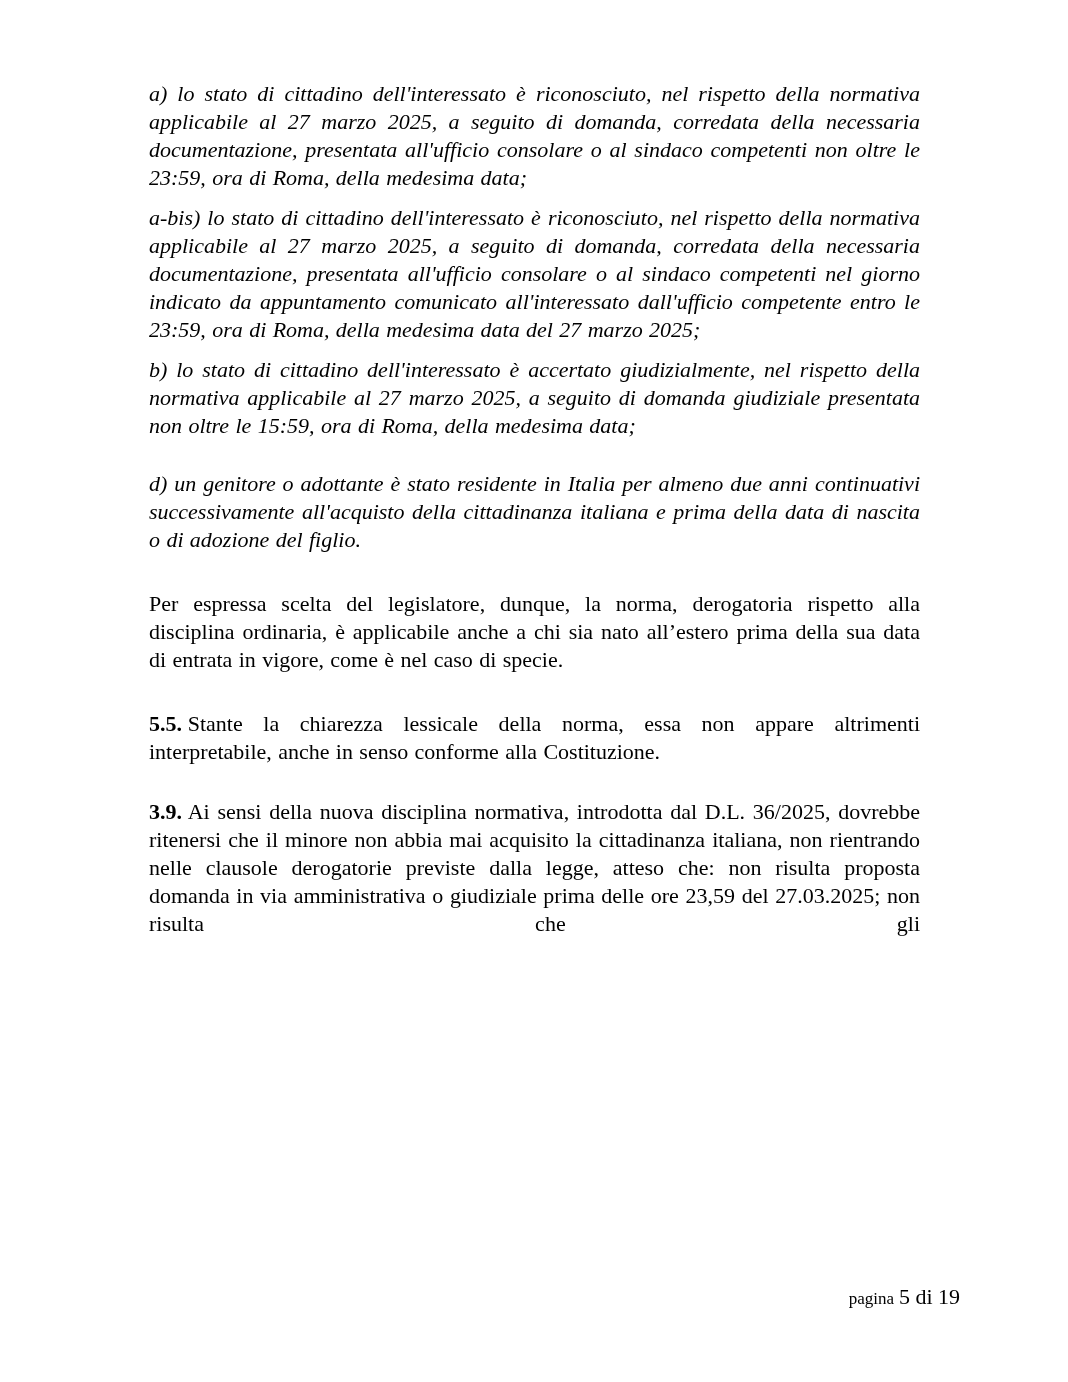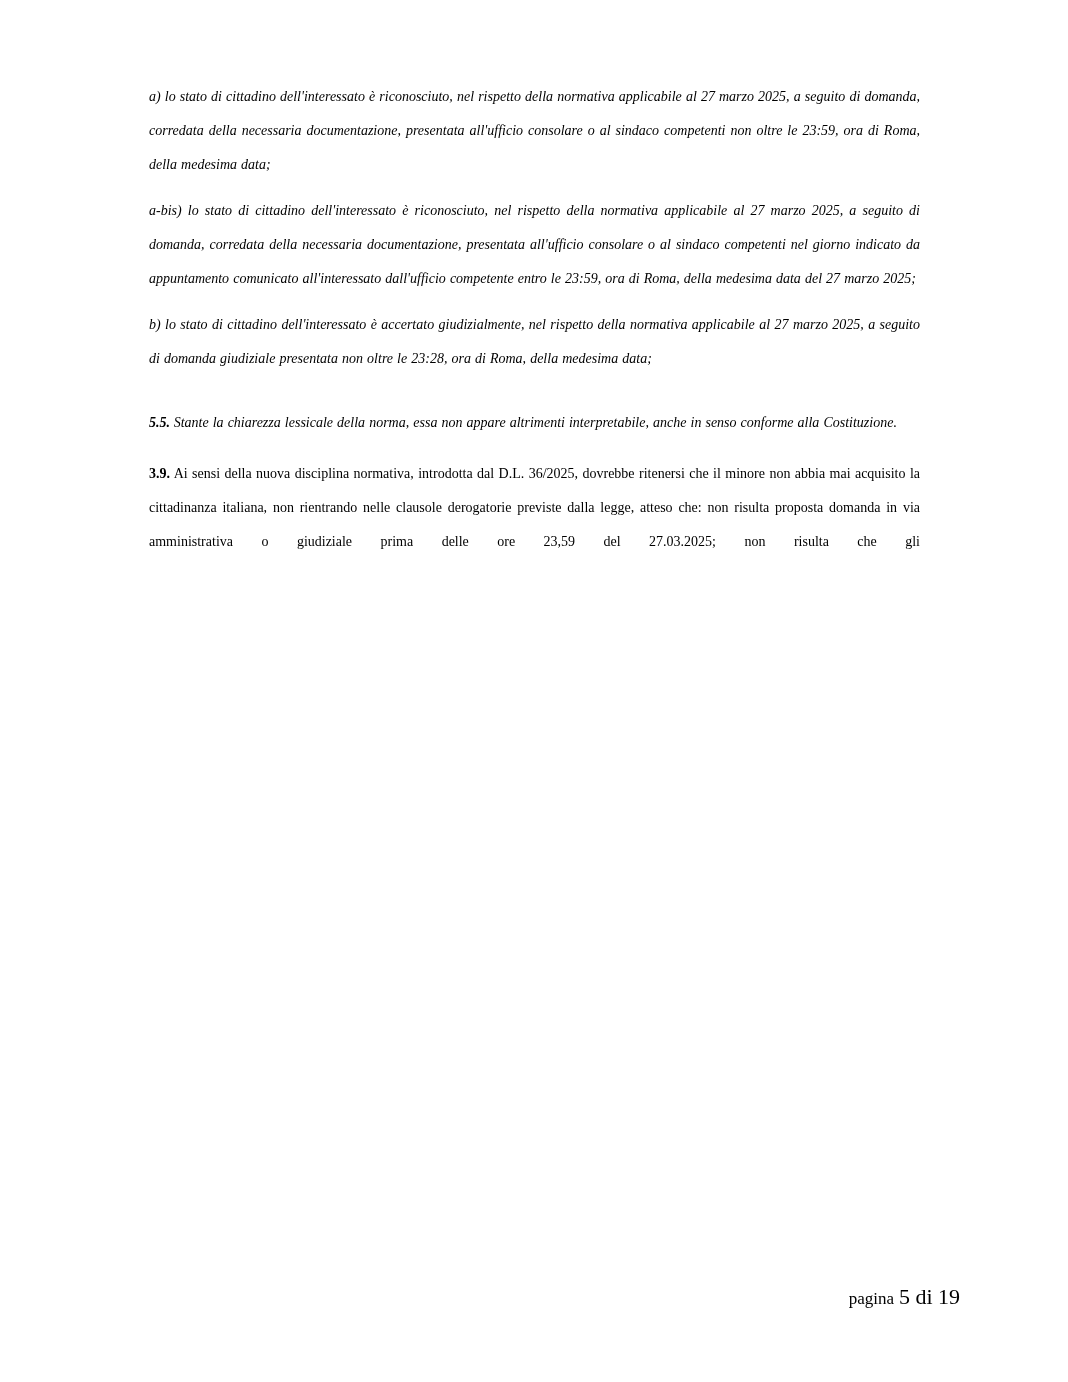--- a/index.html
+++ b/index.html
@@ -16,30 +16,30 @@
     overflow: hidden;
   }
   .page {
     position: absolute;
     left: 149px;
     top: 80px;
     width: 771px;
   }
   .para {
     margin: 0;
-    font-size: 14px;
-    line-height: 34px;
+    font-size: 22px;
+    line-height: 28px;
     text-align: justify;
     word-spacing: 0.04em;
   }
   .italic { font-style: italic; }
   .gap-12 { margin-bottom: 12px; }
   .gap-30 { margin-bottom: 30px; }
   .gap-36 { margin-bottom: 36px; }
-  .gap-32 { margin-bottom: 17px; font-style: italic; }
+  .gap-32 { margin-bottom: 32px; }
   .justify-last { text-align-last: justify; }
   .lead {
     font-weight: bold;
     margin-right: 0.26em;
   }
   .footer {
     position: absolute;
     right: 108px;
     top: 1282px;
     font-size: 17px;
@@ -53,24 +53,26 @@
 </style>
 </head>
 <body>
 
 <div class="page">
 
   <p class="para italic gap-12">a) lo stato di cittadino dell'interessato è riconosciuto, nel rispetto della normativa applicabile al 27 marzo 2025, a seguito di domanda, corredata della necessaria documentazione, presentata all'ufficio consolare o al sindaco competenti non oltre le 23:59, ora di Roma, della medesima data;</p>
 
   <p class="para italic gap-12">a-bis) lo stato di cittadino dell'interessato è riconosciuto, nel rispetto della normativa applicabile al 27 marzo 2025, a seguito di domanda, corredata della necessaria documentazione, presentata all'ufficio consolare o al sindaco competenti nel giorno indicato da appuntamento comunicato all'interessato dall'ufficio competente entro le 23:59, ora di Roma, della medesima data del 27 marzo 2025;</p>
 
-  <p class="para italic gap-30">b) lo stato di cittadino dell'interessato è accertato giudizialmente, nel rispetto della normativa applicabile al 27 marzo 2025, a seguito di domanda giudiziale presentata non oltre le 23:28, ora di Roma, della medesima data;</p>
+  <p class="para italic gap-30">b) lo stato di cittadino dell'interessato è accertato giudizialmente, nel rispetto della normativa applicabile al 27 marzo 2025, a seguito di domanda giudiziale presentata non oltre le 15:59, ora di Roma, della medesima data;</p>
 
 
+  <p class="para italic gap-36">d) un genitore o adottante è stato residente in Italia per almeno due anni continuativi successivamente all'acquisto della cittadinanza italiana e prima della data di nascita o di adozione del figlio.</p>
 
+  <p class="para gap-36">Per espressa scelta del legislatore, dunque, la norma, derogatoria rispetto alla disciplina ordinaria, è applicabile anche a chi sia nato all’estero prima della sua data di entrata in vigore, come è nel caso di specie.</p>
 
   <p class="para gap-32">
     <b class="lead">5.5.</b><span>Stante la chiarezza lessicale della norma, essa non appare altrimenti interpretabile, anche in senso conforme alla Costituzione.</span>
   </p>
 
   <p class="para justify-last">
     <b class="lead">3.9.</b><span>Ai sensi della nuova disciplina normativa, introdotta dal D.L. 36/2025, dovrebbe ritenersi che il minore non abbia mai acquisito la cittadinanza italiana, non rientrando nelle clausole derogatorie previste dalla legge, atteso che: non risulta proposta domanda in via amministrativa o giudiziale prima delle ore 23,59 del 27.03.2025; non risulta che gli</span>
   </p>
 
 </div>

